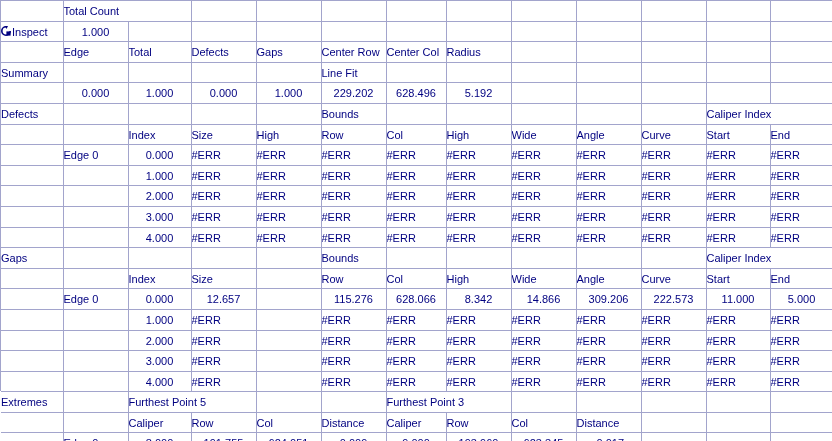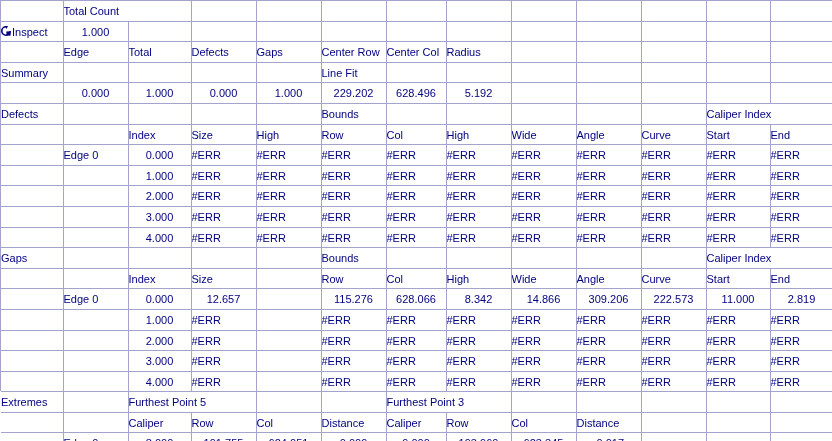--- a/index.html
+++ b/index.html
@@ -272,21 +272,21 @@
           <td class="r"><span>0.000</span></td>
           <td class="r"><span>12.657</span></td>
           <td class="l"></td>
           <td class="r"><span>115.276</span></td>
           <td class="r"><span>628.066</span></td>
           <td class="r"><span>8.342</span></td>
           <td class="r"><span>14.866</span></td>
           <td class="r"><span>309.206</span></td>
           <td class="r"><span>222.573</span></td>
           <td class="r"><span>11.000</span></td>
-          <td class="r"><span>2.819</span></td>
+          <td class="r"><span>5.000</span></td>
         </tr>
         <tr>
           <td class="l"></td>
           <td class="l"></td>
           <td class="r"><span>1.000</span></td>
           <td class="l"><span>#ERR</span></td>
           <td class="l"></td>
           <td class="l"><span>#ERR</span></td>
           <td class="l"><span>#ERR</span></td>
           <td class="l"><span>#ERR</span></td>

